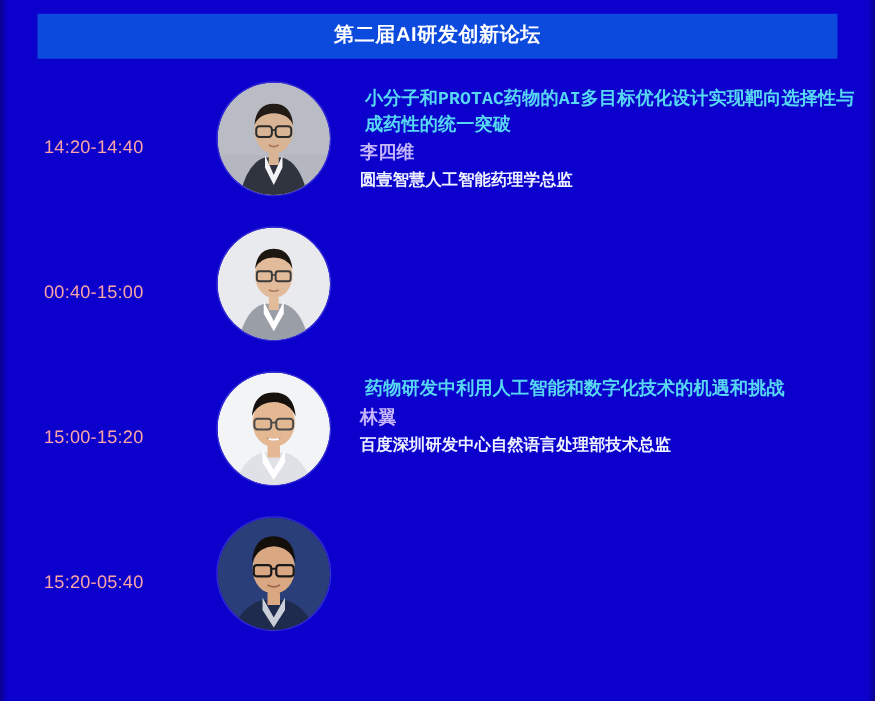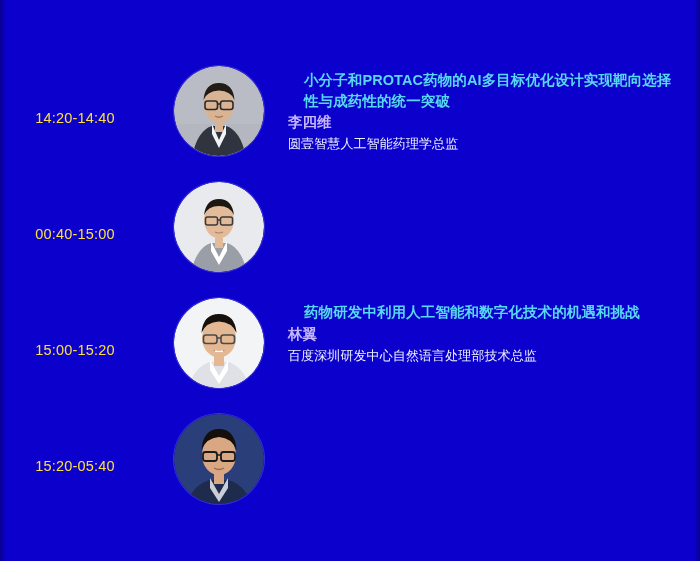--- a/index.html
+++ b/index.html
@@ -74,21 +74,21 @@
     position: relative;
     display: flex;
     align-items: flex-start;
     width: 700px;
     height: 116px;
   }
 
   .row-time {
     width: 150px;
     flex: 0 0 150px;
-    color: #fde047;
+    color: #fca5a5;
     font-size: 14.5px;
     line-height: 1;
     text-align: center;
     padding-top: 53px;
     box-sizing: border-box;
     letter-spacing: 0.2px;
     white-space: nowrap;
   }
 
   .row-avatar-cell {
@@ -117,44 +117,48 @@
     padding-right: 14px;
     box-sizing: border-box;
     min-width: 0;
   }
 
   .session-title {
     color: #57d7f2;
     font-size: 14.5px;
     font-weight: bold;
     line-height: 1.42;
-    margin: 0 0 1px 16px;
+    margin: 0 0 1px 4px;
     letter-spacing: 0.1px;
+    font-family: Liberation Mono, monospace;
   }
   .speaker-name {
     color: #c4b5fd;
     font-size: 14.5px;
     font-weight: bold;
     line-height: 1.45;
     margin: 0 0 1px 0;
   }
   .speaker-affil {
     color: #eef1ff;
     font-size: 13px;
-    font-weight: normal;
+    font-weight: bold;
     line-height: 1.5;
     margin: 0;
     letter-spacing: 0.1px;
   }
 </style>
 </head>
 <body>
 
 <div id="agenda-page">
 
+  <div class="header-banner">
+    <div class="header-title">第二届AI研发创新论坛</div>
+  </div>
 
   <div class="agenda-list">
 
     <div class="agenda-row">
       <div class="row-time">14:20-14:40</div>
       <div class="row-avatar-cell">
         <div class="avatar">
           <svg viewBox="0 0 90 90" xmlns="http://www.w3.org/2000/svg">
             <defs>
                 <clipPath id="c1">

